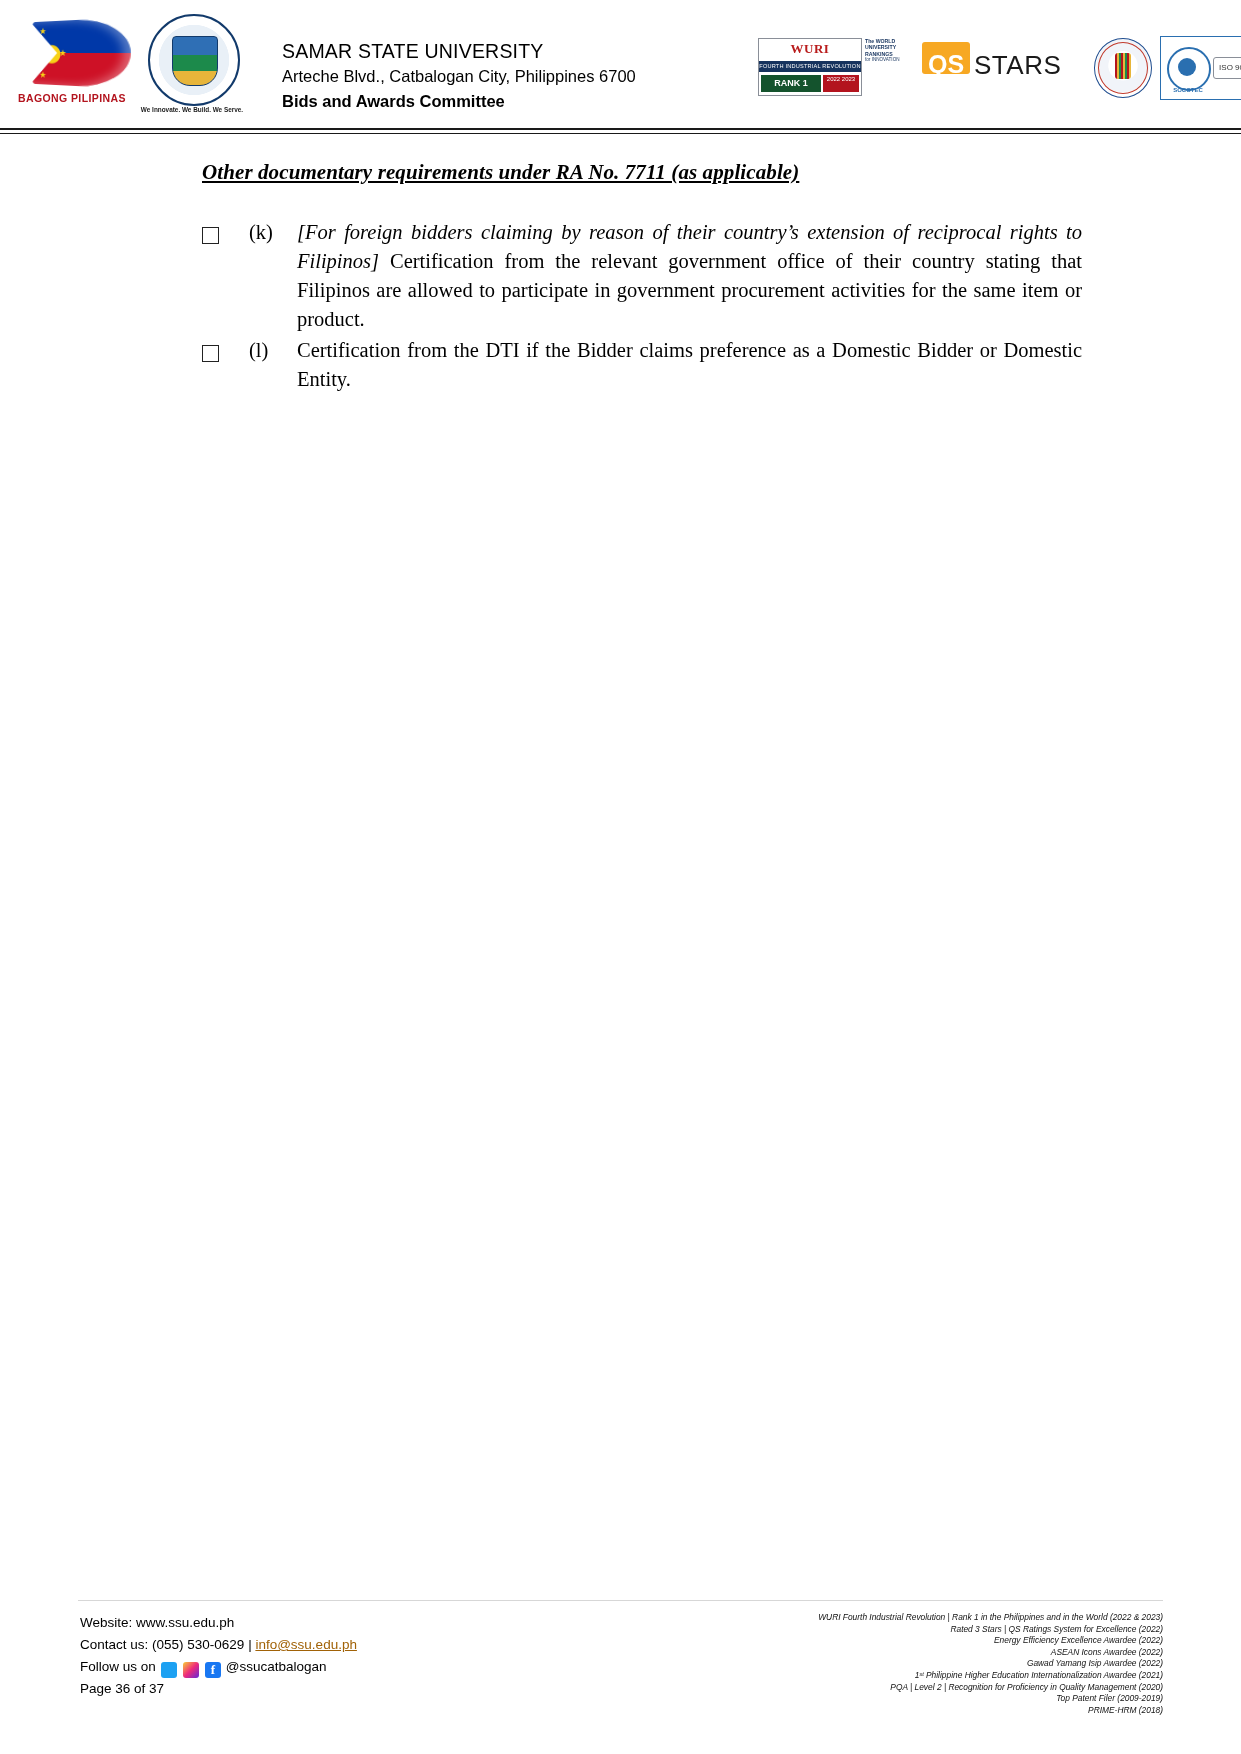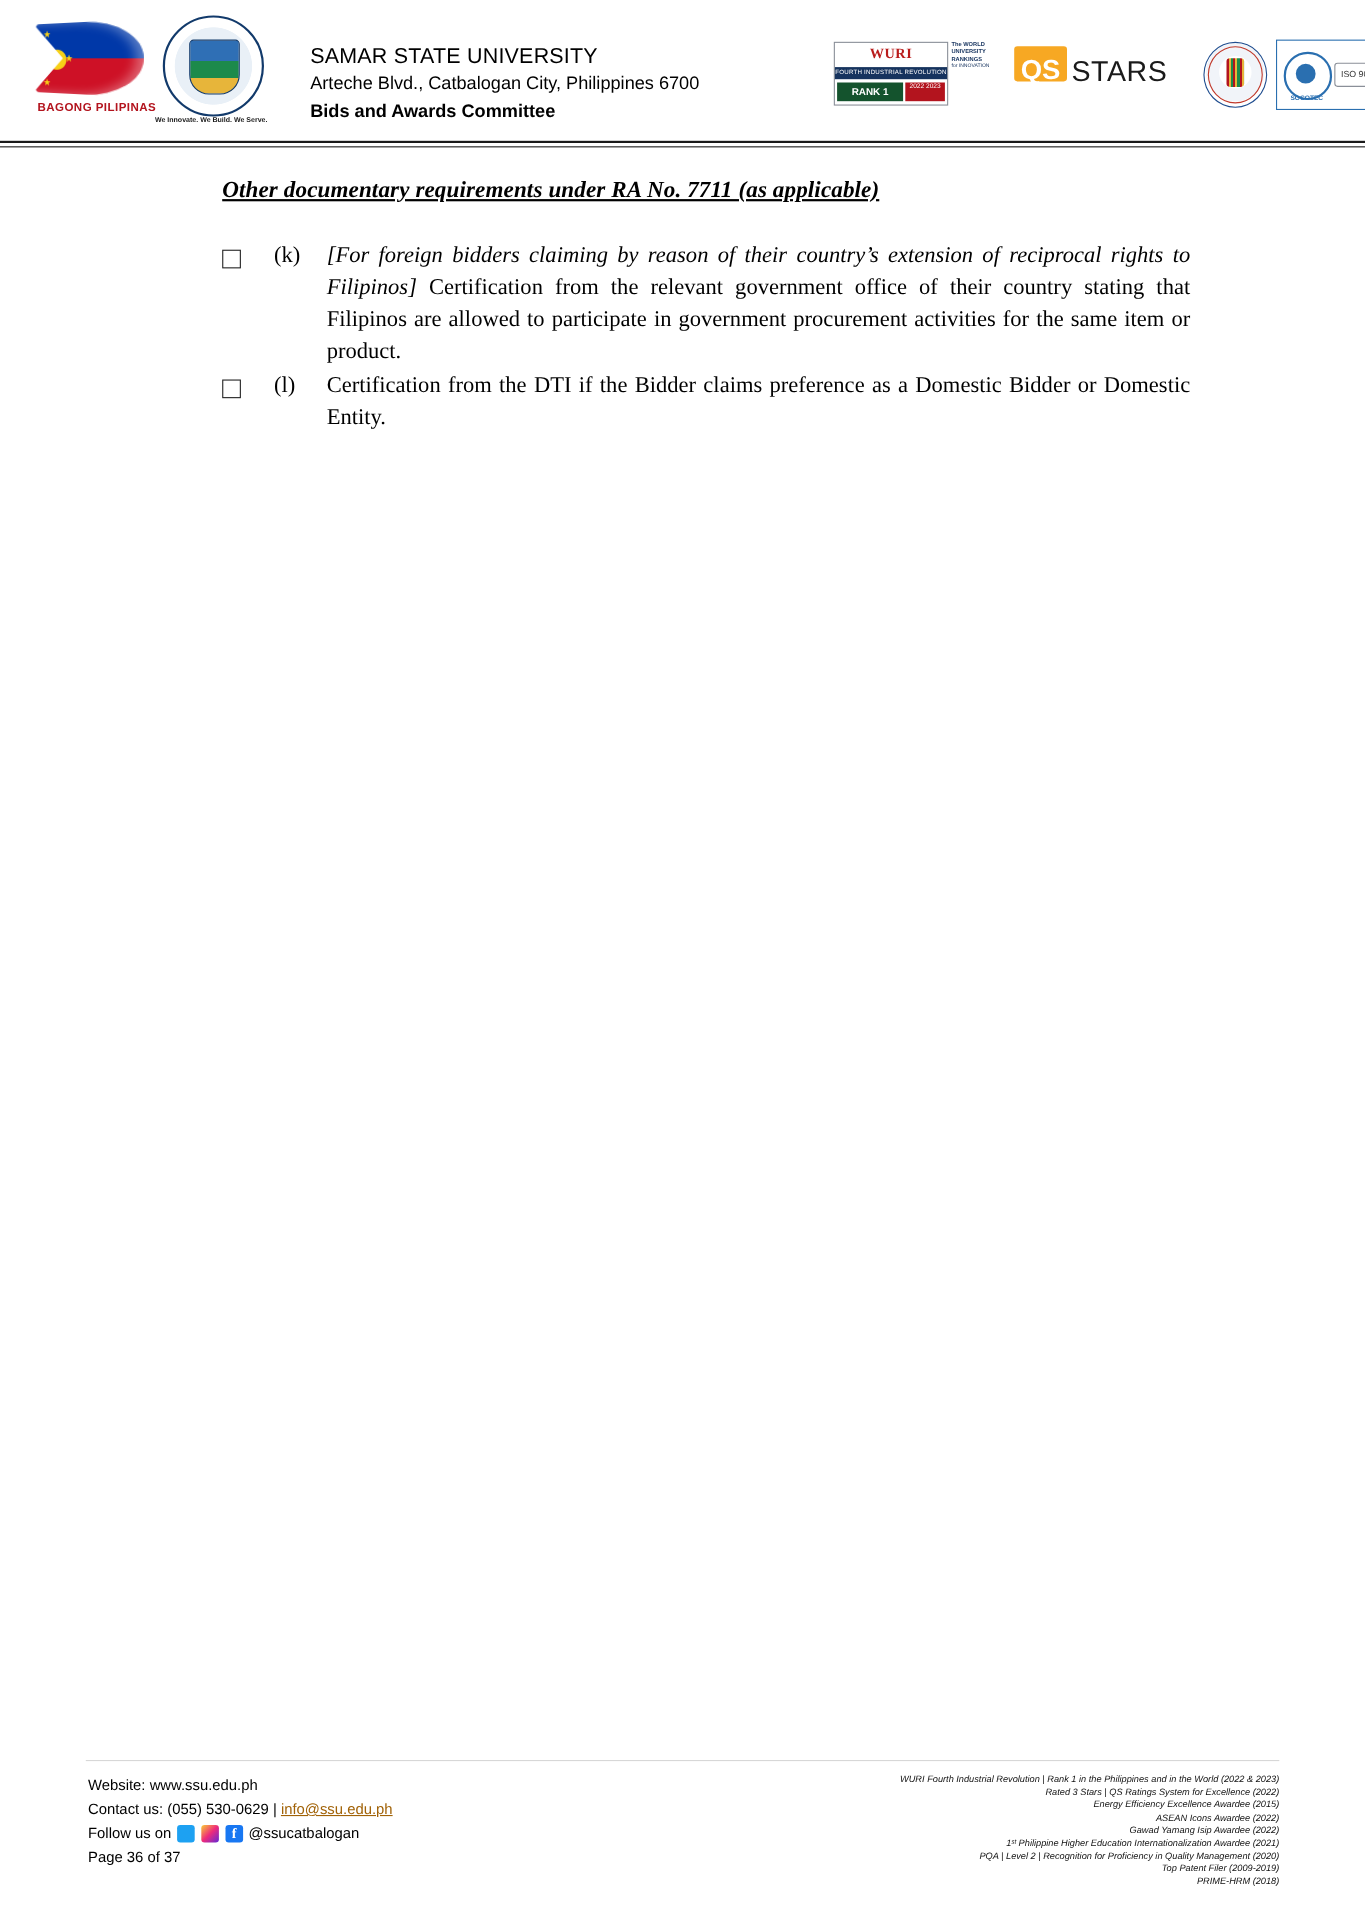--- a/index.html
+++ b/index.html
@@ -76,27 +76,26 @@
     position: absolute;
     color: #f7d117;
     font-size: 9px;
     line-height: 9px;
   }
   .bp-text {
     position: absolute;
     left: 0;
     top: 76px;
     width: 120px;
-    text-align: center;
+    text-align: left;
     font-family: "Liberation Sans", sans-serif;
     font-size: 10.5px;
     font-weight: bold;
     letter-spacing: .4px;
     color: #b3141e;
-    margin-left: 10px;
   }
 
   .seal-ssu {
     position: absolute;
     left: 140px;
     top: 14px;
     width: 104px;
     height: 108px;
   }
   .ssu-circle {
@@ -352,21 +351,21 @@
     font-size: 13.5px;
     line-height: 22px;
     color: #000000;
   }
   .footer-left a, .footer-left .link {
     color: #a16207;
     text-decoration: underline;
   }
   .social-row {
     display: flex;
-    align-items: flex-start;
+    align-items: center;
     gap: 4px;
   }
   .sicon {
     display: inline-block;
     width: 16px; height: 16px;
     border-radius: 3px;
     margin: 0 1px;
     position: relative;
     top: 3px;
   }
@@ -491,21 +490,21 @@
         <span class="sicon s-ig"></span>
         <span class="sicon s-fb">f</span>
         <span>@ssucatbalogan</span>
       </div>
       <div class="page-num">Page 36 of 37</div>
     </div>
 
     <div class="footer-right">
       <div>WURI Fourth Industrial Revolution | Rank 1 in the Philippines and in the World (2022 &amp; 2023)</div>
       <div>Rated 3 Stars | QS Ratings System for Excellence  (2022)</div>
-      <div>Energy Efficiency Excellence Awardee (2015)</div>
+      <div>Energy Efficiency Excellence Awardee (2022)</div>
       <div>ASEAN Icons Awardee (2022)</div>
       <div>Gawad Yamang Isip Awardee (2022)</div>
       <div>1ˢᵗ Philippine Higher Education Internationalization Awardee (2021)</div>
       <div>PQA | Level 2 | Recognition for Proficiency in Quality Management (2020)</div>
       <div>Top Patent Filer (2009-2019)</div>
       <div>PRIME-HRM (2018)</div>
     </div>
   </div>
 
 </div>

